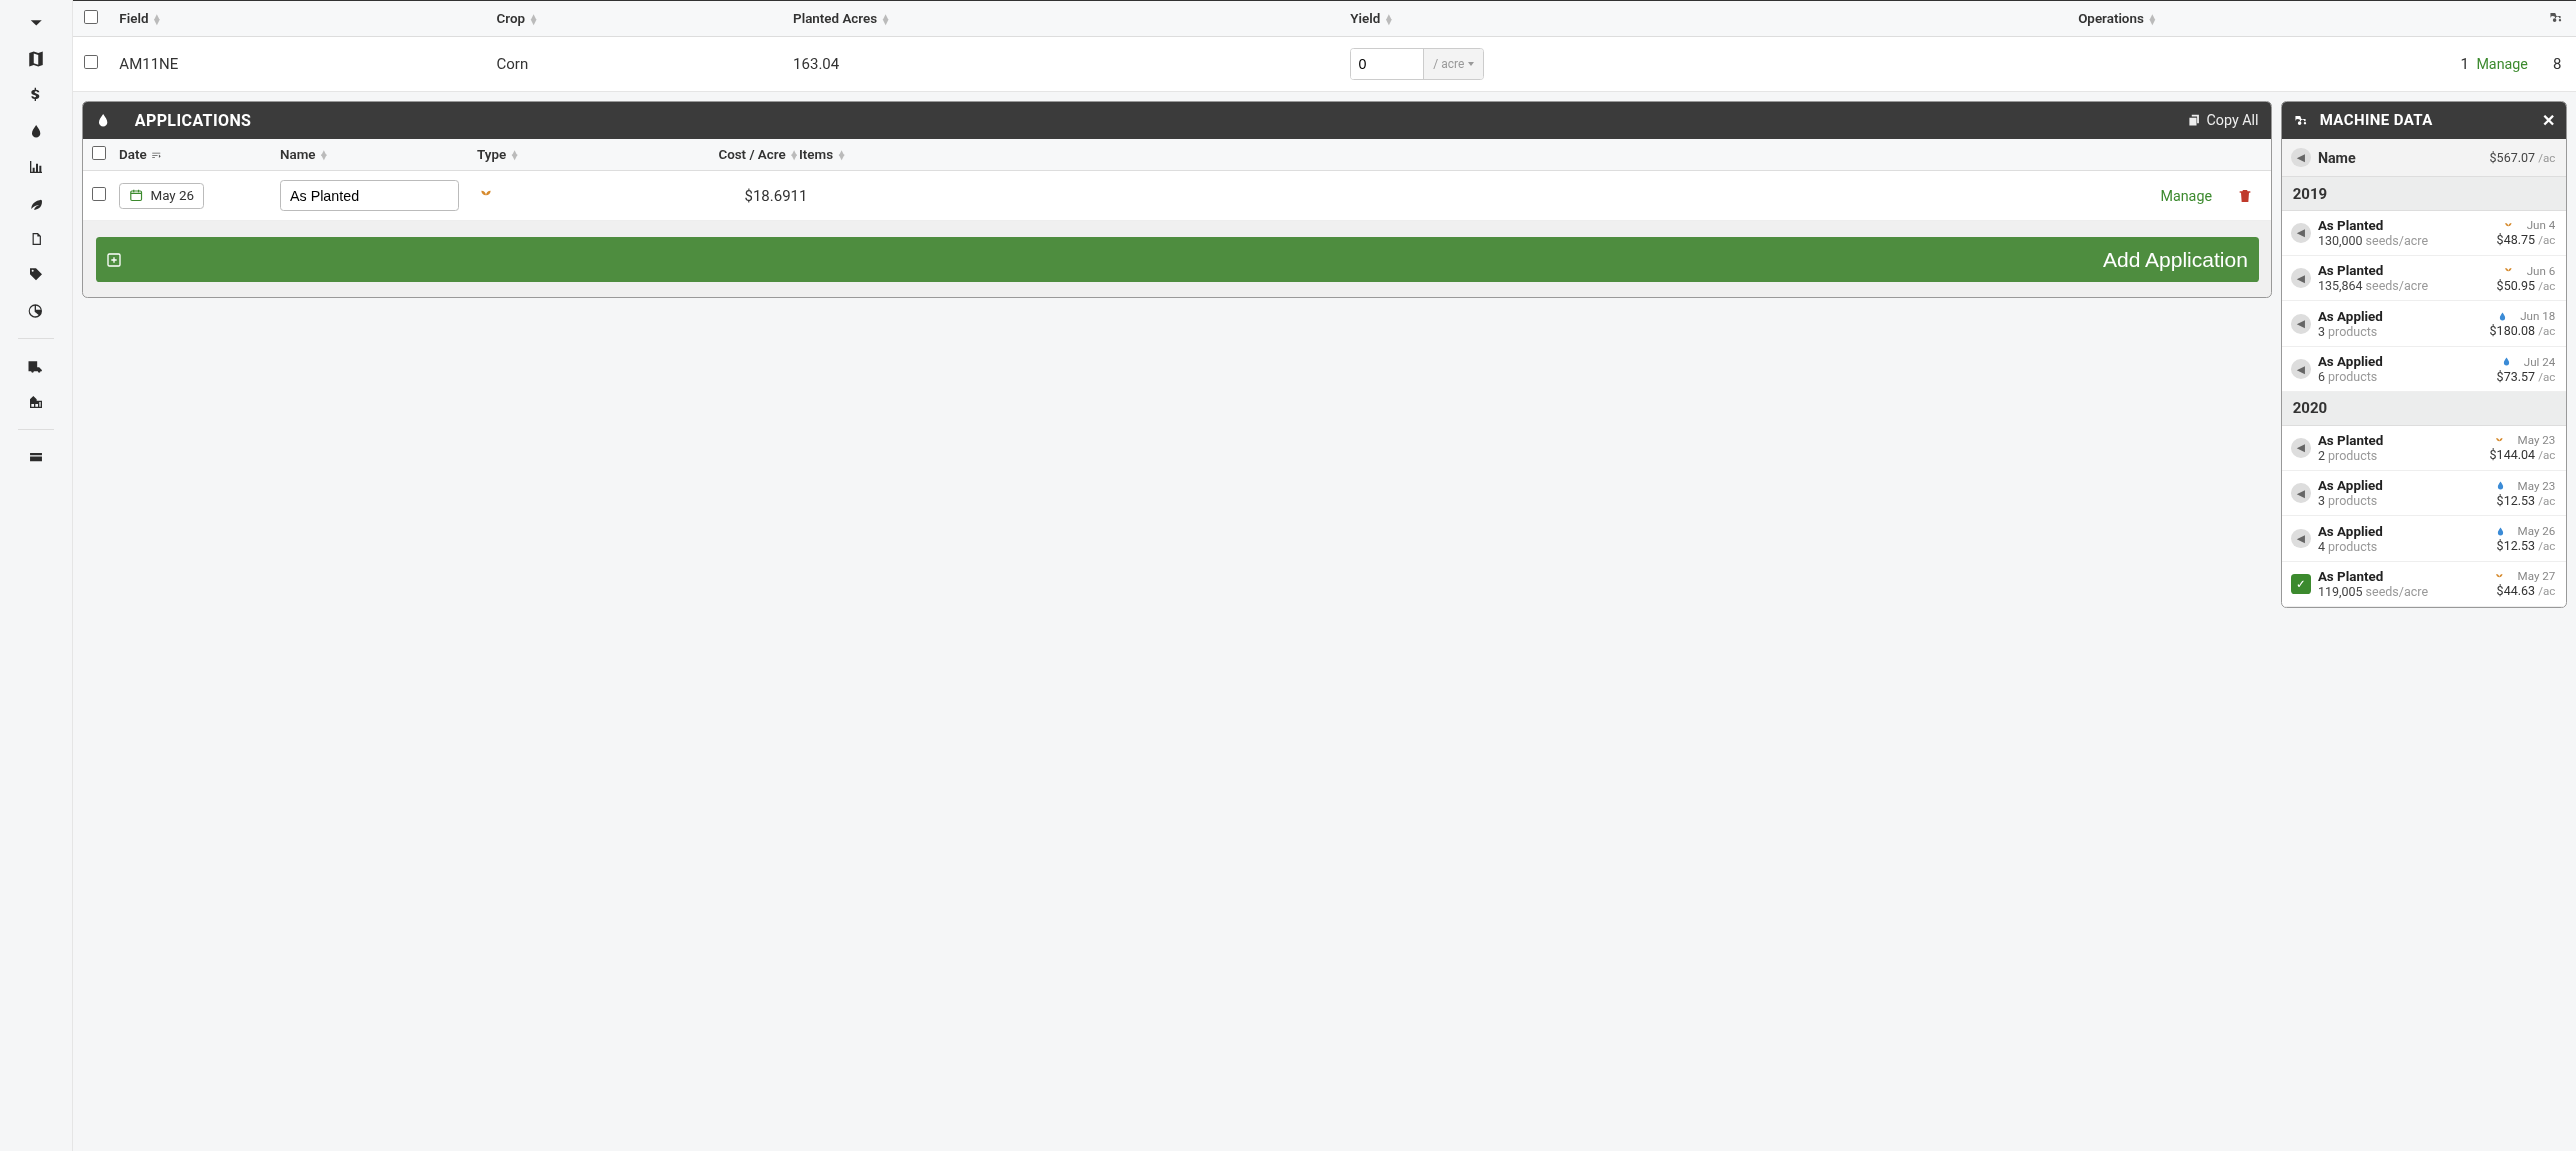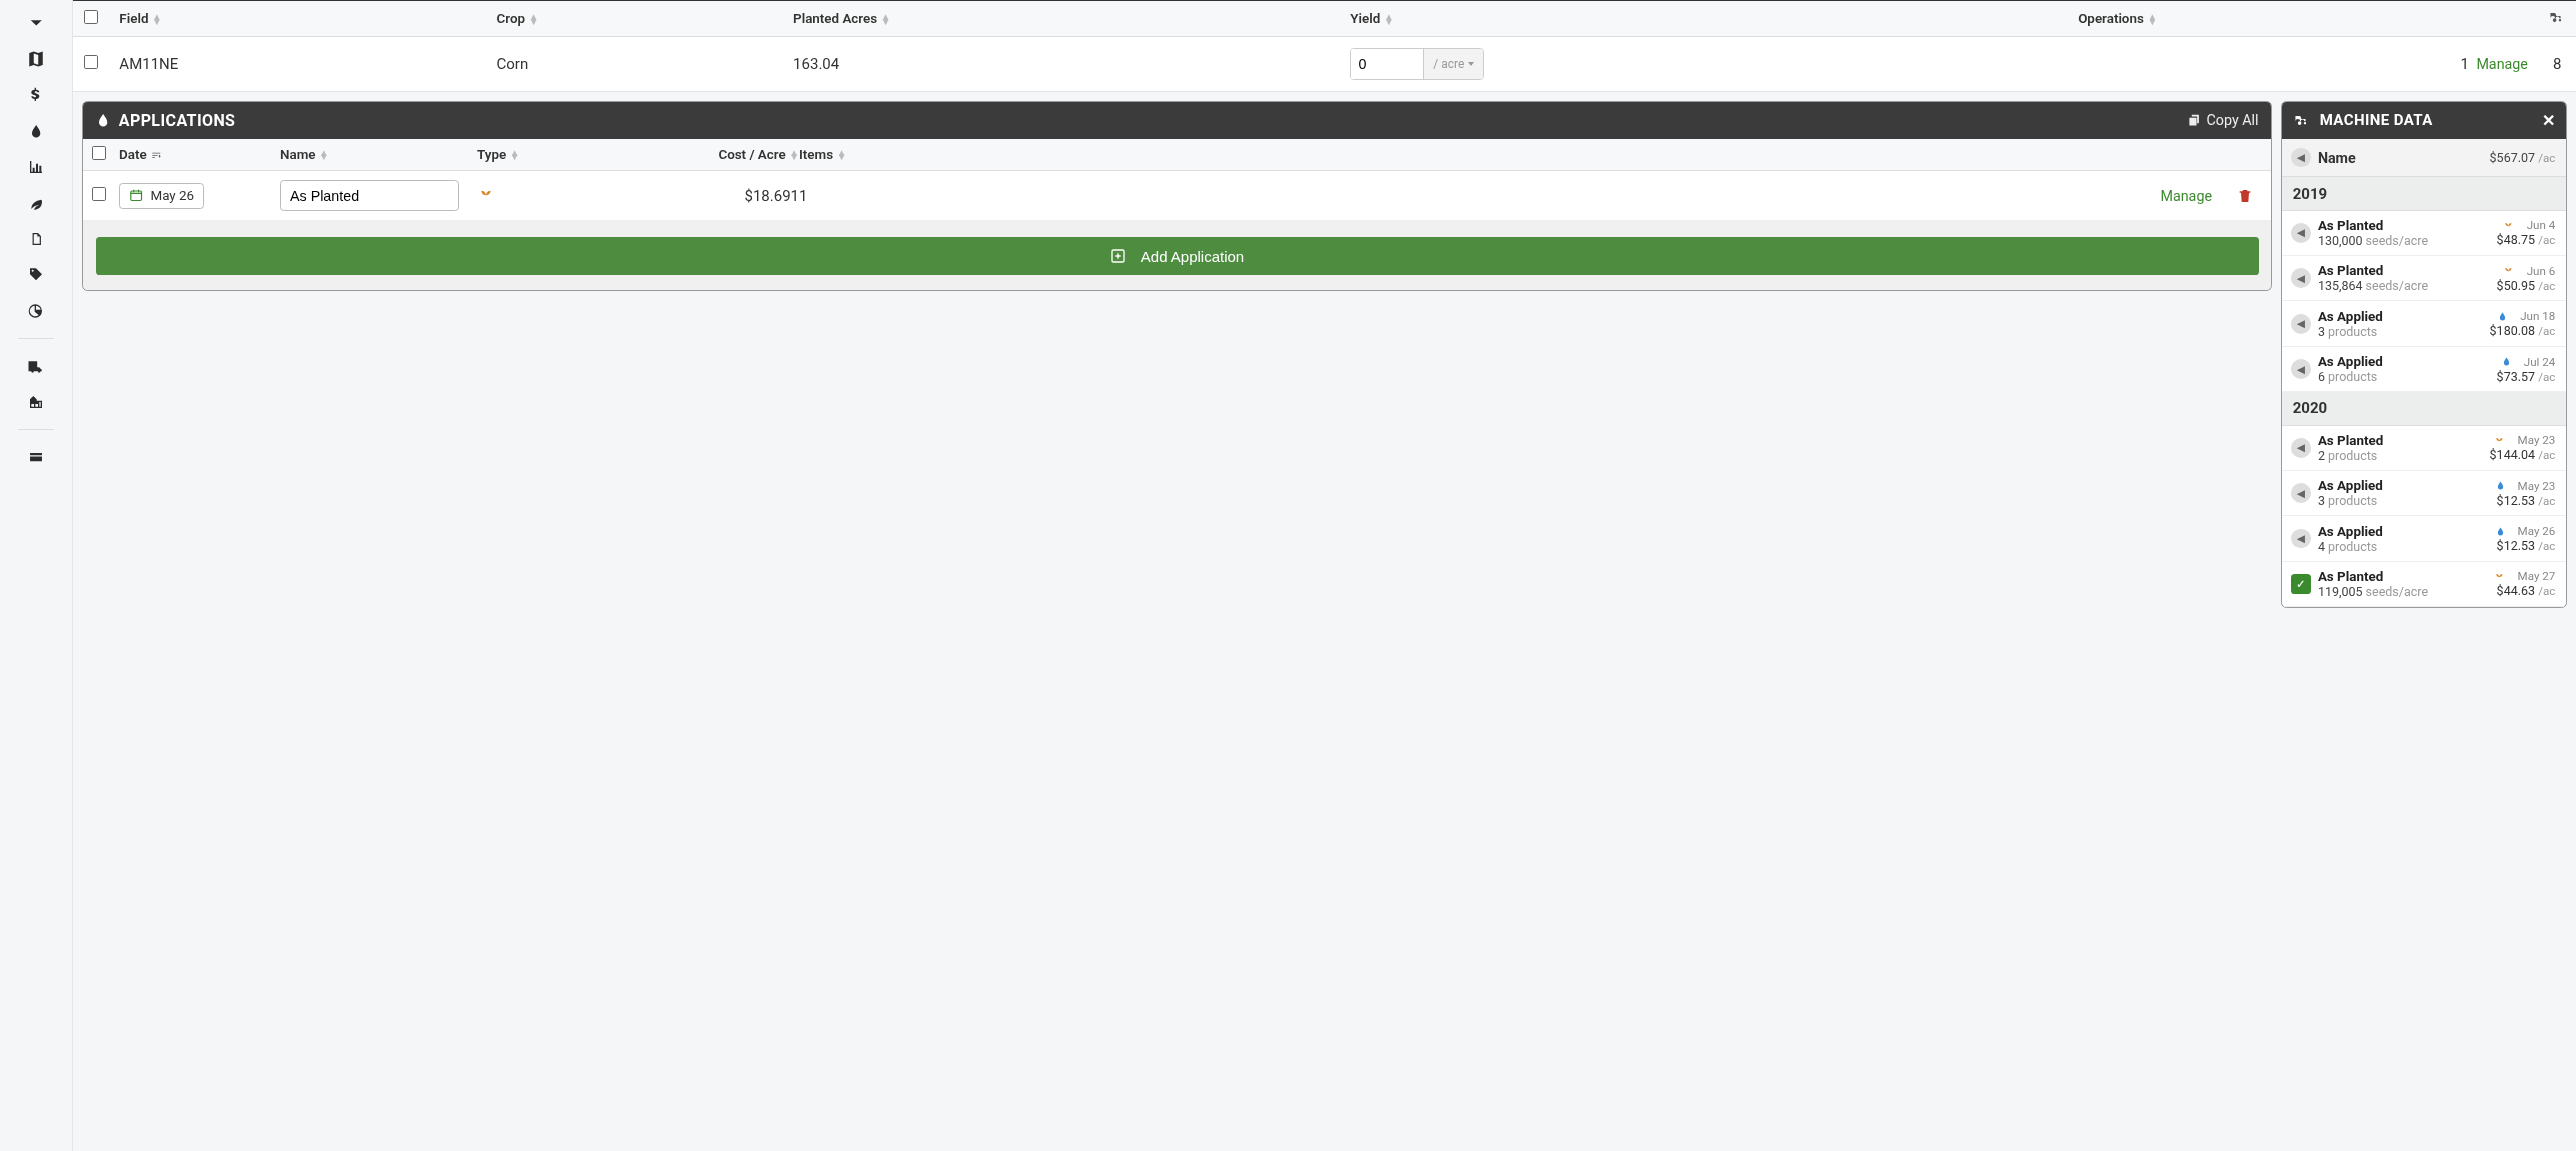--- a/index.html
+++ b/index.html
@@ -88,21 +88,21 @@
   .content-row {
     display:flex; gap:9px; padding:9px; align-items:flex-start;
   }
   .apps-panel {
     flex:1; background:#f0f0f0; border:0.9px solid #999; border-radius:5.4px; overflow:hidden;
   }
   .apps-header {
     background:#3b3b3b; color:#fff; display:flex; align-items:center; justify-content:space-between; padding:9px 12.5px;
   }
   .apps-header .title {
-    display:flex; align-items:center; gap:9px; font-weight:700; font-size:16px; letter-spacing:0.4px;
+    display:flex; align-items:center; gap:25px; font-weight:700; font-size:16px; letter-spacing:0.4px;
   }
   .copy-all { display:flex; align-items:center; gap:5.4px; font-size:14.3px; cursor:pointer; color:#eee;}
   .apps-sub {
     background:#f7f8f9; display:flex; align-items:center; padding:7.2px 9px; border-bottom:0.9px solid #ddd;
   }
   .apps-sub .col { font-weight:600; font-size:13.4px;}
   .apps-row {
     background:#fff; display:flex; align-items:center; padding:9px; border-bottom:0.9px solid #eee;
   }
   .col-check{ width:27px; }
@@ -116,21 +116,21 @@
     border:0.9px solid #bbb; border-radius:3.6px; padding:4.5px 9px; display:inline-flex; align-items:center; gap:7.2px; background:#fff; cursor:pointer; font-size:13.4px;
   }
   .date-chip svg { color:#3c8a2e; }
   .name-input {
     border:0.9px solid #bbb; border-radius:3.6px; padding:6.3px 9px; width:179px; font-size:14.3px;
   }
   .seedling-icon { color:#d68a2d; }
   .trash-icon { color:#c0392b; cursor:pointer;}
   .add-app-wrap { padding:16px 12.5px 14.3px; }
   .add-app-btn {
-    width:100%; background:#4e8d3f; color:#fff; border:none; border-radius:3.6px; padding:10.7px; font-size:15px; display:flex; align-items:center; justify-content:center; gap:15px; cursor:pointer;
+    width:100%; background:#4e8d3f; color:#fff; border:none; border-radius:3.6px; padding:10.7px; font-size:21px; display:flex; align-items:center; justify-content:space-between; gap:15px; cursor:pointer;
   }
 
   
   .md-panel {
     width:286px; background:#fff; border:0.9px solid #999; border-radius:5.4px; overflow:hidden;
   }
   .md-header {
     background:#3b3b3b; color:#fff; display:flex; align-items:center; justify-content:space-between; padding:9px 10.7px;
   }
   .md-header .title { display:flex; align-items:center; gap:9px; font-weight:700; font-size:15px; letter-spacing:0.4px;}

